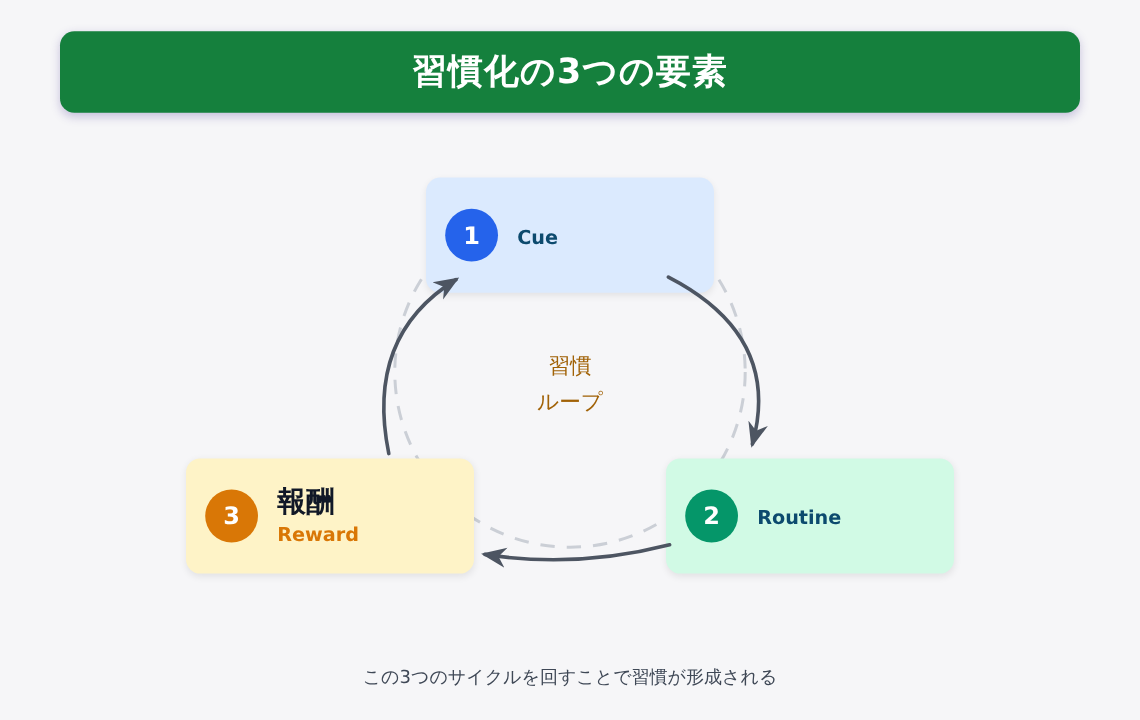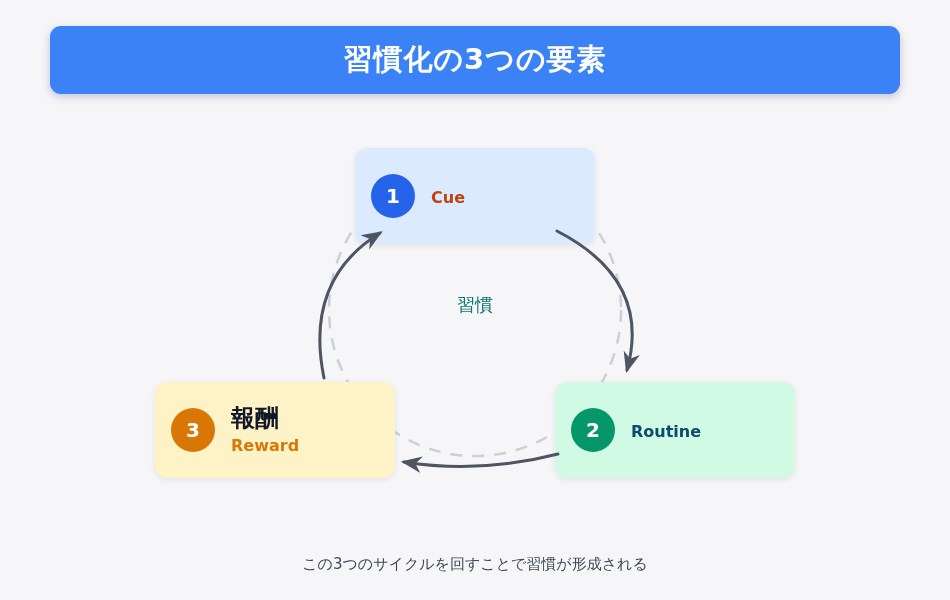--- a/index.html
+++ b/index.html
@@ -106,36 +106,37 @@
     font-size: 15px;
     font-weight: 400;
     z-index: 2;
   }
 </style>
 </head>
 <body>
 
 <div class="canvas" style="background-color: rgb(246, 246, 248);">
 
-  <div class="header" style="background-color: #3b82f6; border-radius: 11px;">
+  <div class="header" style="background-color: #15803d;">
     <div class="header-title" style="color: rgb(255, 255, 255);">習慣化の3つの要素</div>
   </div>
 
   <svg class="svg-layer svg-back" viewBox="0 0 950 600">
     <circle cx="475" cy="310" r="146" fill="none" stroke="#CBCFD6" stroke-width="2.5" stroke-dasharray="12 10"></circle>
   </svg>
 
-  <div class="loop-label" style="color: #0f766e; font-family: Liberation Serif, serif;">
+  <div class="loop-label" style="color: #a16207; font-family: Liberation Serif, serif;">
     <div>習慣</div>
+    <div>ループ</div>
   </div>
 
   <div class="node node-cue" style="background-color: rgb(219, 234, 254);">
     <div class="badge" style="background-color: rgb(37, 99, 235);">1</div>
     <div class="node-text">
-      <div class="node-subtitle" style="color: #c2410c;">Cue</div>
+      <div class="node-subtitle" style="color: #0c4a6e;">Cue</div>
     </div>
   </div>
 
   <div class="node node-routine" style="background-color: rgb(209, 250, 229);">
     <div class="badge" style="background-color: rgb(5, 150, 105);">2</div>
     <div class="node-text">
       <div class="node-subtitle" style="color: #0c4a6e;">Routine</div>
     </div>
   </div>
 

